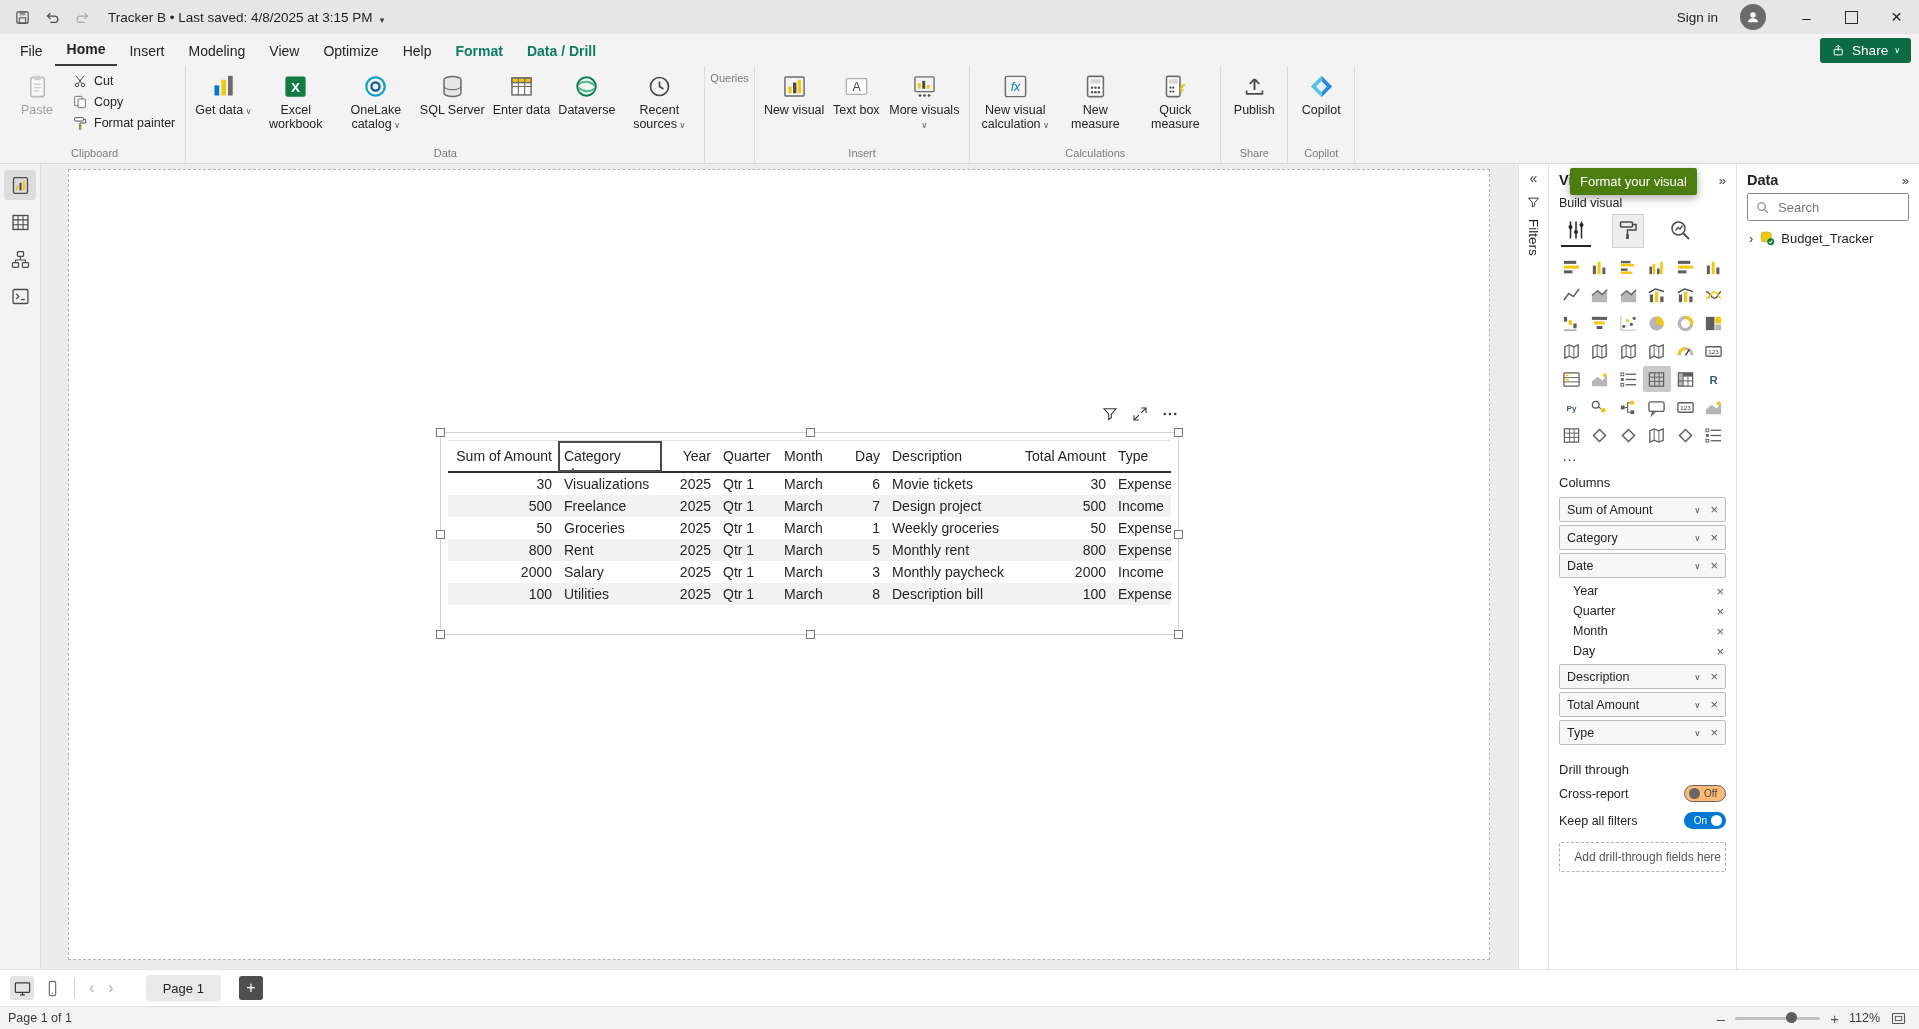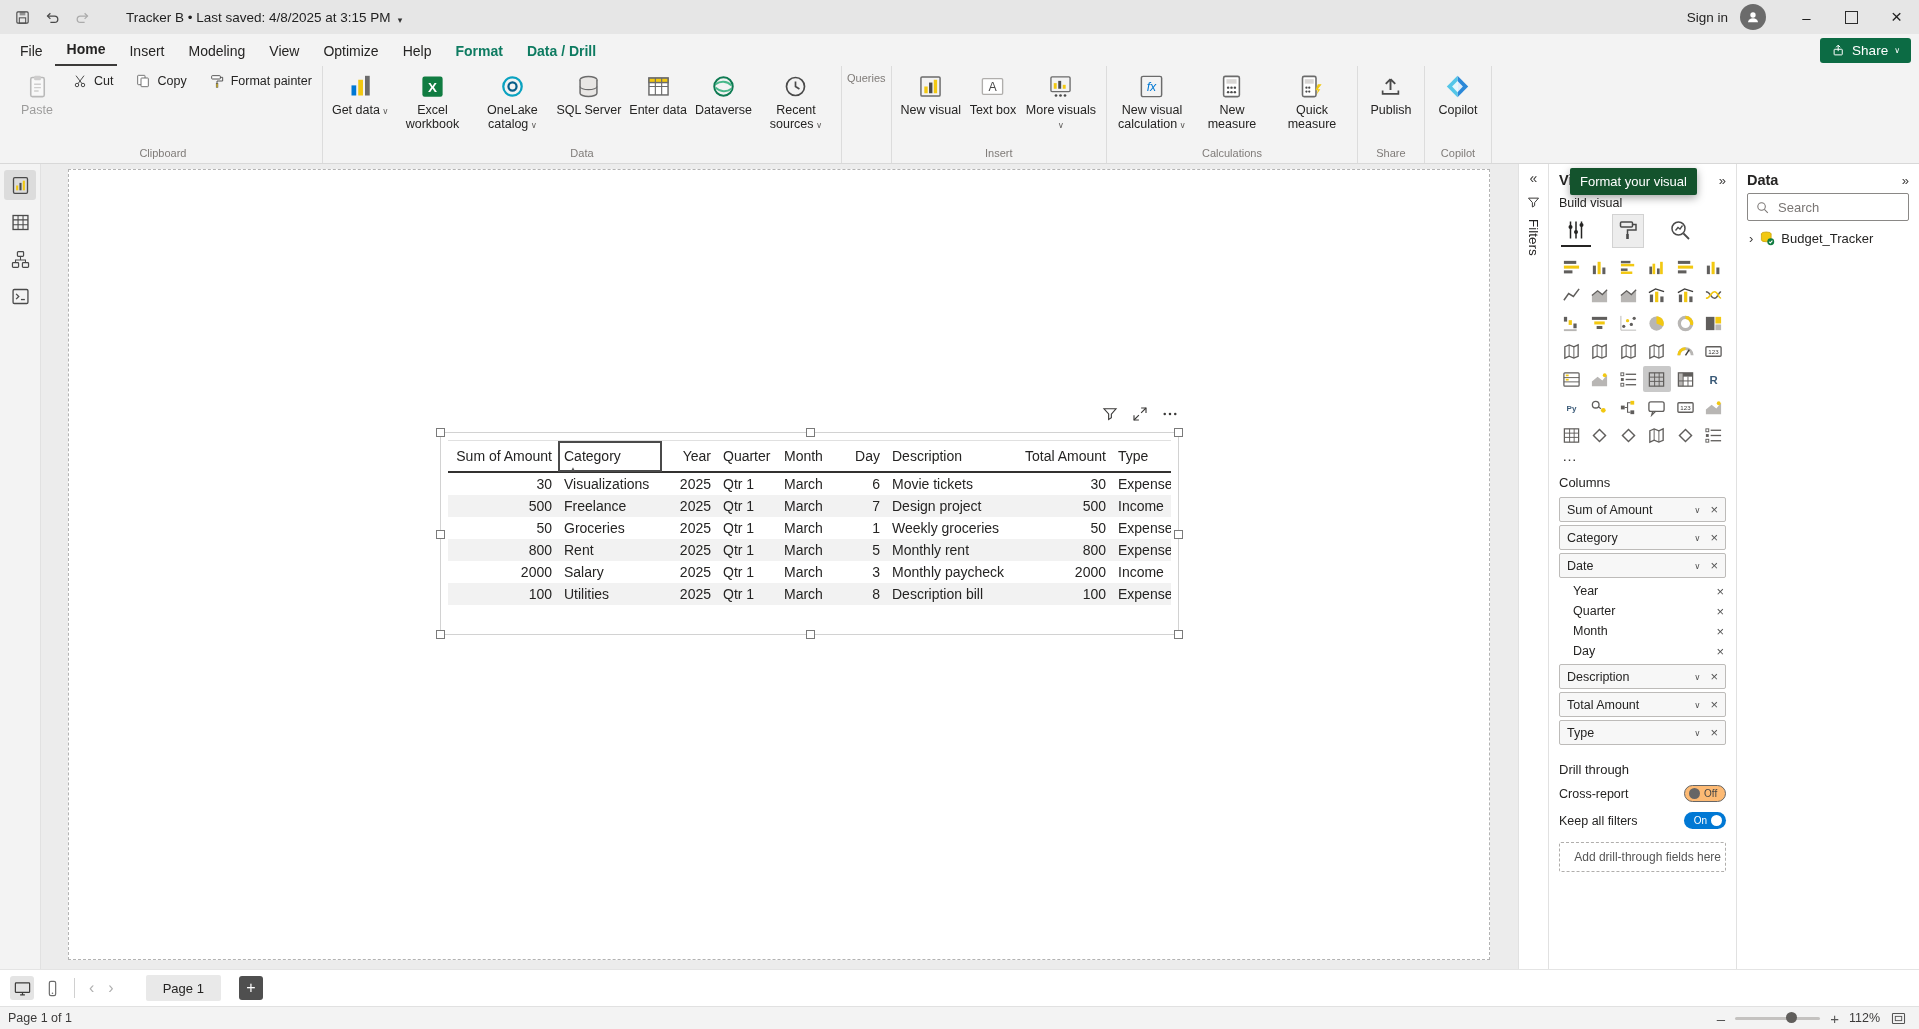--- a/index.html
+++ b/index.html
@@ -5,24 +5,24 @@
   html,body{margin:0;padding:0}
   body{width:1919px;height:1029px;overflow:hidden;font-family:"Liberation Sans",sans-serif;color:#252423;background:#fff;-webkit-font-smoothing:antialiased}
   svg text{font-family:"Liberation Sans",sans-serif}
   #app{position:relative;width:1919px;height:1029px;display:flex;flex-direction:column}
 
   
   .titlebar{height:34px;background:#e6e6e6;display:flex;align-items:center;flex:0 0 auto}
   .tb-left{display:flex;align-items:center;gap:2px;padding-left:8px}
   .tb-btn{width:28px;height:28px;display:flex;align-items:center;justify-content:center}
   .tb-btn svg{width:17px;height:17px}
-  .tb-title{margin-left:28px;font-size:13.5px;display:flex;align-items:flex-end;gap:7px;color:#1f1f1f}
+  .tb-title{margin-left:10px;font-size:13.5px;display:flex;align-items:flex-end;gap:7px;color:#1f1f1f}
   .tb-caret{font-size:9px;color:#333}
   .tb-right{margin-left:auto;display:flex;align-items:center;height:100%}
-  .signin{font-size:13.5px;margin-right:12px}
+  .signin{font-size:13.5px;margin-right:22px}
   .avatar{width:26px;height:26px;border-radius:50%;background:#6b6b6b;display:flex;align-items:center;justify-content:center;margin-right:18px}
   .avatar svg{width:16px;height:16px}
   .winbtn{width:45px;height:34px;display:flex;align-items:center;justify-content:center;font-size:15px;color:#1f1f1f}
   .winbtn.close{font-size:19px}
   .maxbox{width:11px;height:11px;border:1.4px solid #2b2b2b;display:block}
 
   
   .menubar{height:32px;background:#f3f3f3;display:flex;align-items:flex-end;padding:0 8px;position:relative;flex:0 0 auto}
   .mtabs{display:flex;align-items:flex-end}
   .mtab{padding:6px 12px 7px;font-size:14px;white-space:nowrap;cursor:default}
@@ -33,21 +33,21 @@
   .scaret{font-size:8px}
 
   
   .ribbon{height:97px;background:#f3f3f3;border-bottom:1px solid #d8d8d8;display:flex;padding-left:4px;flex:0 0 auto}
   .rib-group{display:flex;flex-direction:column;border-right:1px solid #dcdcdc;padding:3px 5px 0}
   .rib-row{display:flex;flex:1;align-items:flex-start}
   .rib-big{min-width:48px;max-width:72px;display:flex;flex-direction:column;align-items:center;gap:3px;padding:4px 4px 0;font-size:12.5px;line-height:1.15;text-align:center;border-radius:2px;color:#252423}
   .rib-big .bic{width:27px;height:27px;flex:0 0 auto}
   .rib-big.disabled{opacity:.42}
   .caret{font-size:8.5px;color:#605e5c}
-  .small-col{display:flex;flex-direction:row;gap:16px;padding:3px 2px 0 4px}
+  .small-col{display:flex;flex-direction:column;gap:3px;padding:3px 2px 0 4px}
   .rib-small{display:flex;align-items:center;gap:6px;font-size:12.5px;padding:1px 3px;white-space:nowrap}
   .sic16{width:16px;height:16px;flex:0 0 auto}
   .rib-label{font-size:11px;color:#7f7b78;text-align:center;padding:3px 0 4px;white-space:nowrap}
 
   
   .main{flex:1;display:flex;min-height:0}
   .leftnav{width:40px;background:#f3f3f3;border-right:1px solid #e1e1e1;display:flex;flex-direction:column;align-items:center;padding-top:6px;gap:7px}
   .nav-item{width:32px;height:30px;display:flex;align-items:center;justify-content:center;border-radius:3px}
   .nav-item.selected{background:#dcdcdc}
   .nav-item .nic{width:21px;height:21px;display:flex}
@@ -78,21 +78,21 @@
   .fs-expand{font-size:14px;color:#3b3a39}
   .fs-funnel{width:15px;height:15px;display:flex}
   .vtext{writing-mode:vertical-rl;font-size:13.5px;color:#252423}
 
   
   .pane-header{display:flex;justify-content:space-between;align-items:center;padding:8px 10px 3px;font-size:14.5px;font-weight:700;color:#252423}
   .collapse{font-size:13px;color:#3b3a39;font-weight:400}
 
   
   .viz-pane{width:187px;background:#fff;border-left:1px solid #e1e1e1;position:relative;display:flex;flex-direction:column;font-size:13px;flex:0 0 auto}
-  .tooltip{position:absolute;left:21px;top:4px;background:#14532d;color:#fff;font-size:13px;padding:6px 10px;border-radius:2px;box-shadow:0 3px 8px rgba(0,0,0,.35);z-index:40;white-space:nowrap}
+  .tooltip{position:absolute;left:21px;top:4px;background:#4d7c0f;color:#fff;font-size:13px;padding:6px 10px;border-radius:2px;box-shadow:0 3px 8px rgba(0,0,0,.35);z-index:40;white-space:nowrap}
   .build-label{padding:5px 10px 2px;font-size:12.5px;color:#252423}
   .viz-tabs{display:flex;gap:22px;padding:3px 12px 7px;align-items:center}
   .viz-tab{width:30px;height:30px;display:flex;align-items:center;justify-content:center;border-bottom:2px solid transparent}
   .viz-tab .vic{width:24px;height:24px;display:flex}
   .viz-tab.selected{border-bottom-color:#252423}
   .viz-tab.hovered{background:#ededed;outline:1px solid #d2d2d2}
   .gallery{display:grid;grid-template-columns:repeat(6,28px);padding:0 8px;row-gap:2px;justify-content:space-between}
   .gcell{width:28px;height:26px;display:flex;align-items:center;justify-content:center;border-radius:2px}
   .gcell.selected{background:#c9c9c9}
   .gic{width:19px;height:19px;display:flex}

